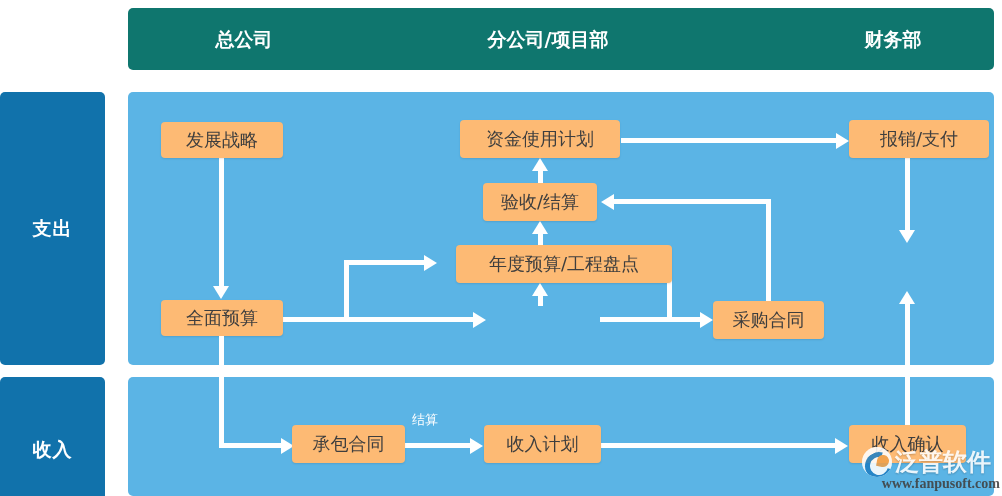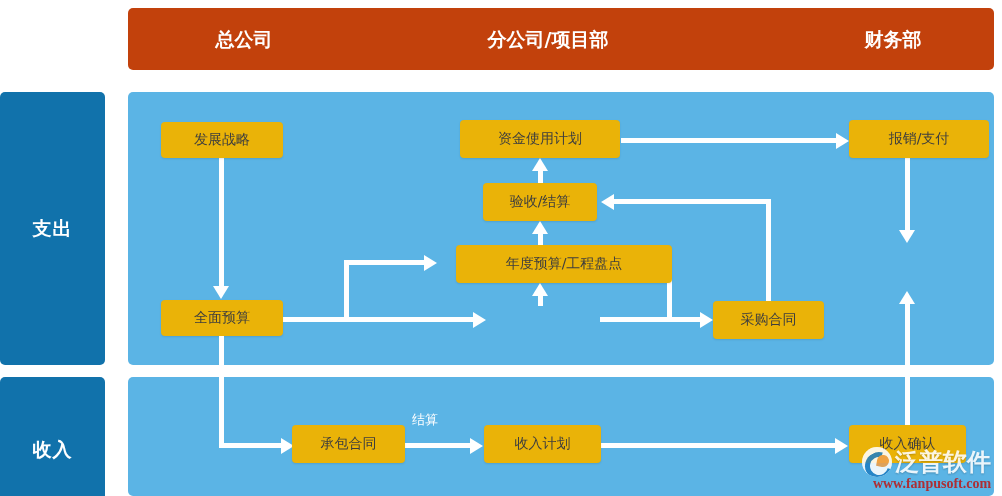--- a/index.html
+++ b/index.html
@@ -13,21 +13,21 @@
     height:496px;
     background:#ffffff;
     overflow:hidden;
   }
 
   
   .header-bar{
     position:absolute;
     left:128px; top:8px;
     width:866px; height:62px;
-    background:#c2410c;
+    background:#0f766e;
     border-radius:5px;
   }
   .header-label{
     position:absolute;
     top:0; height:62px;
     line-height:62px;
     color:#ffffff;
     font-size:19px;
     font-weight:bold;
     white-space:nowrap;
@@ -62,24 +62,24 @@
     width:866px;
     background:#5bb4e5;
     border-radius:5px;
   }
   .panel-expense{ top:92px;  height:273px; }
   .panel-income { top:377px; height:119px; }
 
   
   .node{
     position:absolute;
-    background:#eab308;
+    background:#fdba74;
     border-radius:4px;
     color:#3e3e3e;
-    font-size:14px;
+    font-size:18px;
     display:flex;
     align-items:center;
     justify-content:center;
     white-space:nowrap;
     box-shadow:0 1px 2px rgba(0,0,0,0.10);
     z-index:6;
   }
 
   
   .seg{
@@ -171,22 +171,22 @@
     color:#ffffff;
     font-size:24px;
     font-weight:bold;
     letter-spacing:0px;
     text-shadow:0 1px 2px rgba(0,0,0,.25);
   }
   .wm-url{
     position:absolute;
     left:2px; top:32px;
     width:136px;
-    text-align:center;
-    color:#b91c1c;
+    text-align:right;
+    color:#404040;
     font-family:"Liberation Serif","DejaVu Serif",serif;
     font-size:14px;
     font-weight:bold;
   }
 </style>
 </head>
 <body>
 
 <div id="stage">
 

